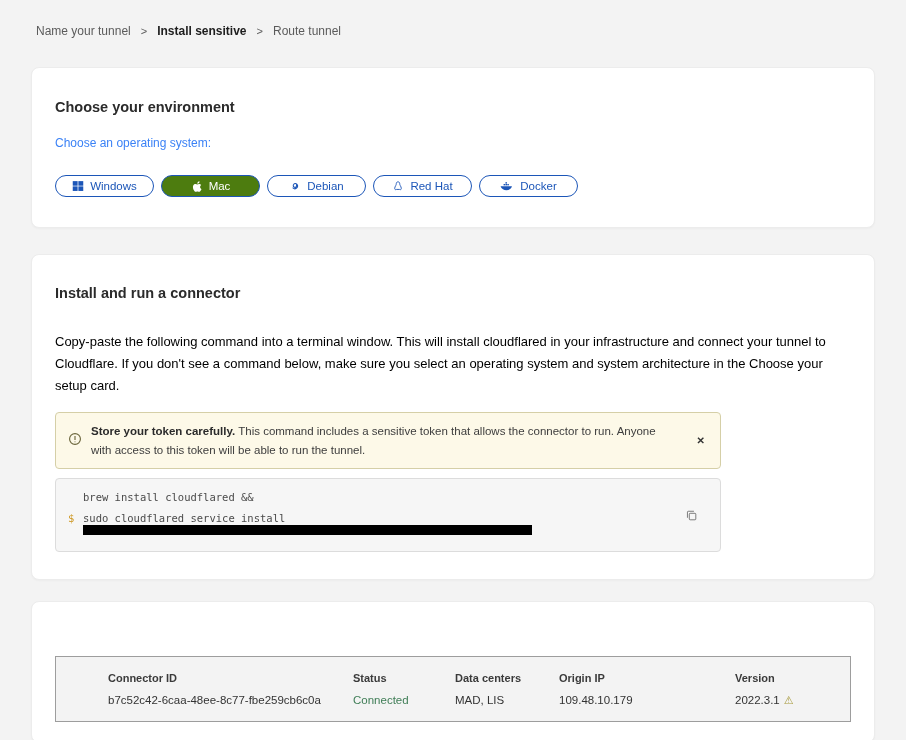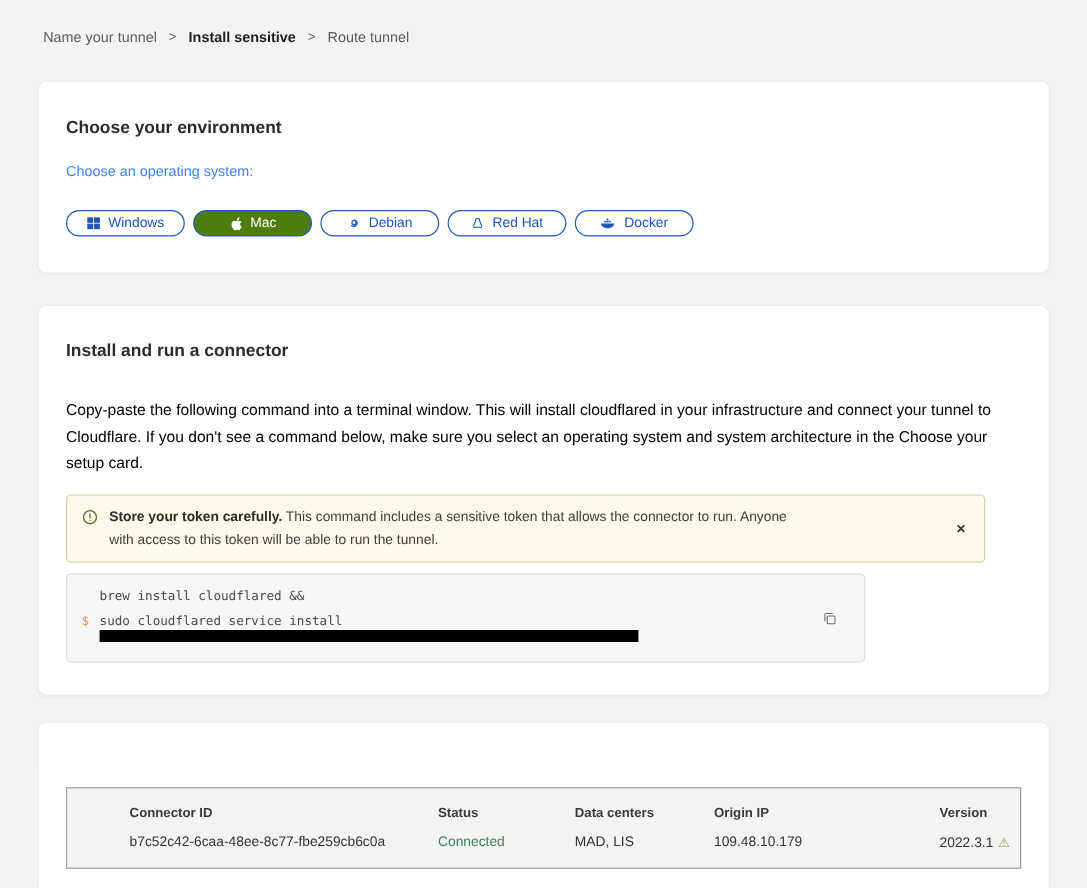--- a/index.html
+++ b/index.html
@@ -42,24 +42,24 @@
     display:inline-flex; align-items:center; justify-content:center; gap:6px;
     cursor:pointer;
   }
   .os-btn.selected { background:#4d7c0f; color:#fff; }
   .os-btn svg { display:block; }
 
   .card2 { margin-top:26px; padding:30px 30px 27px 23px; }
   .desc { margin-top:30px; font-size:13px; color:#000000; line-height:1.68; max-width:795px; }
 
   .banner {
-    margin-top:16px; width:766px;
+    margin-top:16px; width:666px;
     background:#fdf9e8; border:1px solid #d5cfa7; border-radius:4px;
     padding:9px 10px 9px 12px;
-    display:flex; align-items:flex-start; gap:9px;
+    display:flex; align-items:center; gap:9px;
     font-size:11.5px; color:#3d3d3d; line-height:1.58;
   }
   .banner-icon { flex:none; margin-top:2px; }
   .banner-text { max-width:570px; }
   .banner-text b { color:#2b2b2b; }
   .banner-close {
     margin-left:auto; align-self:center;
     border:none; background:none; cursor:pointer;
     font-size:10px; font-weight:bold; color:#333; padding:2px 5px;
   }
@@ -82,21 +82,20 @@
   .card3 { margin-top:21px; padding:31px 23px 20px; }
   .connectors-table {
     margin-top:23px;
     border:1px solid #9d9d9d; background:#f3f3f3;
     padding:15px 10px 14px 52px;
     display:grid;
     grid-template-columns:245px 102px 104px 176px 1fr;
     row-gap:10px;
     font-size:11.5px; color:#333;
     align-items:center;
-    gap:12px;
   }
   .th { font-weight:bold; font-size:11px; color:#3a3a3a; }
   .status-connected { color:#3f7d56; }
   .version-warning { color:#a79a3d; font-size:11px; margin-left:4px; }
 </style>
 </head>
 <body>
 
 <div class="container">
 

